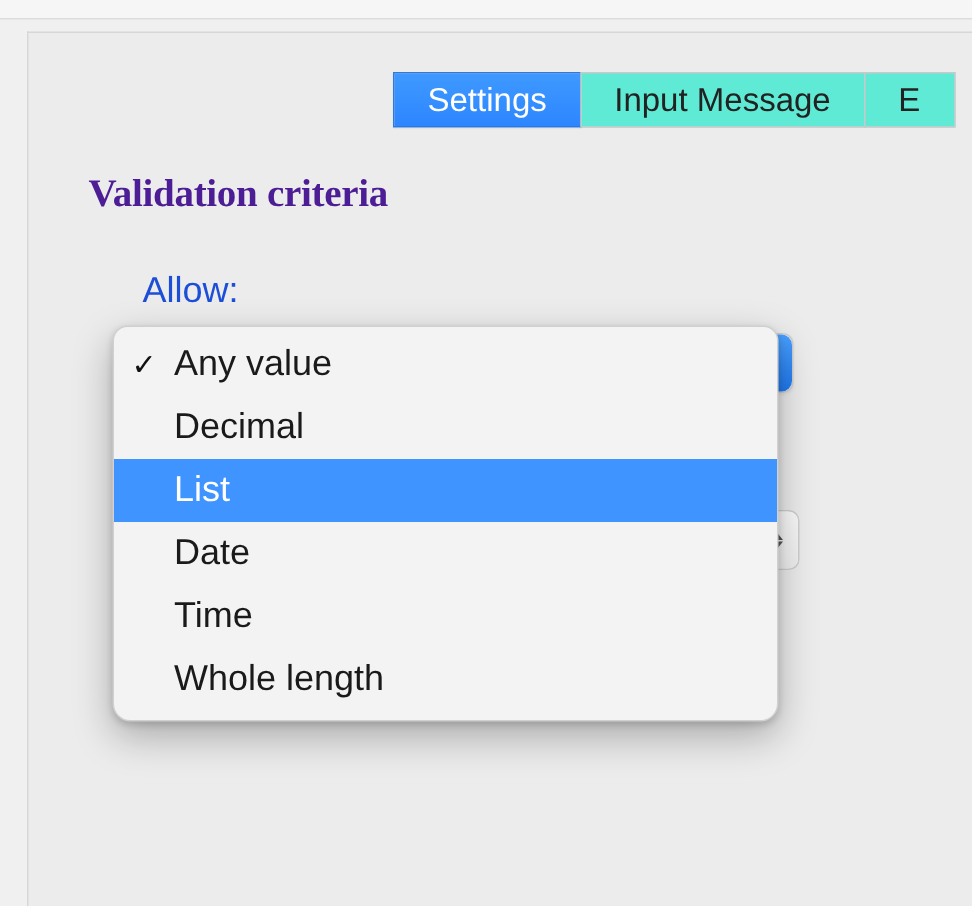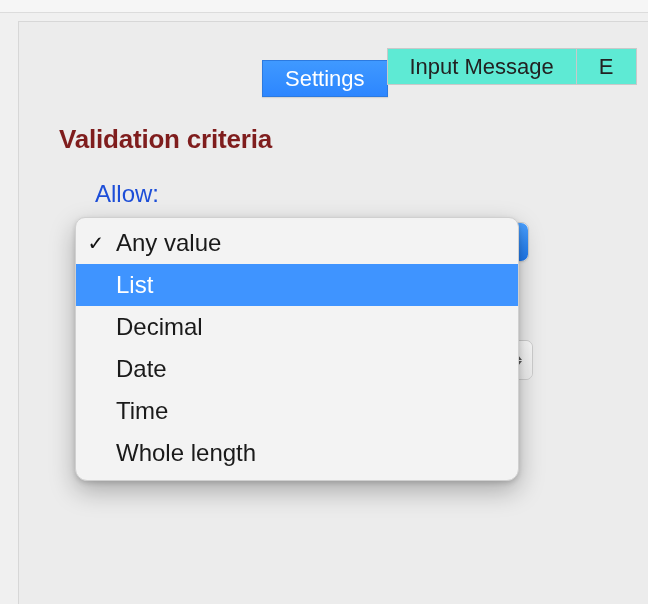--- a/index.html
+++ b/index.html
@@ -51,34 +51,34 @@
     margin-left: -1px;
     color: #222;
     white-space: nowrap;
   }
   .tab.active {
     background: #2f8fff;
     background: linear-gradient(#3f99ff,#2d86ff);
     color: #ffffff;
     border-color: #2c7ae0;
     box-shadow: 0 1px 1px rgba(0,0,0,0.1);
-    margin-top: 12px;
   }
   .tab.last {
     overflow: hidden;
   }
 
   .section-title {
     position: absolute;
     left: 40px;
-    top: 102px;
+    top: 92px;
     font-size: 26px;
     font-weight: 700;
-    color: #7f1d1d;
+    color: #4c1d95;
     letter-spacing: -0.2px;
+    font-family: Liberation Serif, serif;
   }
 
   .allow-label {
     position: absolute;
     left: 76px;
     top: 158px;
     font-size: 24px;
     color: #1d4ed8;
   }
 
@@ -200,30 +200,30 @@
       <div class="chev up"></div>
       <div class="chev down"></div>
     </div>
   </div>
 
   <div class="popup">
     <div class="menu-item">
       <span class="check-col">✓</span>
       <span>Any value</span>
     </div>
+    <div class="menu-item">
+      <span class="check-col"></span>
+      <span>Decimal</span>
+    </div>
     <div class="menu-item highlight">
       <span class="check-col"></span>
       <span>List</span>
     </div>
     <div class="menu-item">
       <span class="check-col"></span>
-      <span>Decimal</span>
-    </div>
-    <div class="menu-item">
-      <span class="check-col"></span>
       <span>Date</span>
     </div>
     <div class="menu-item">
       <span class="check-col"></span>
       <span>Time</span>
     </div>
     <div class="menu-item">
       <span class="check-col"></span>
       <span>Whole length</span>
     </div>

